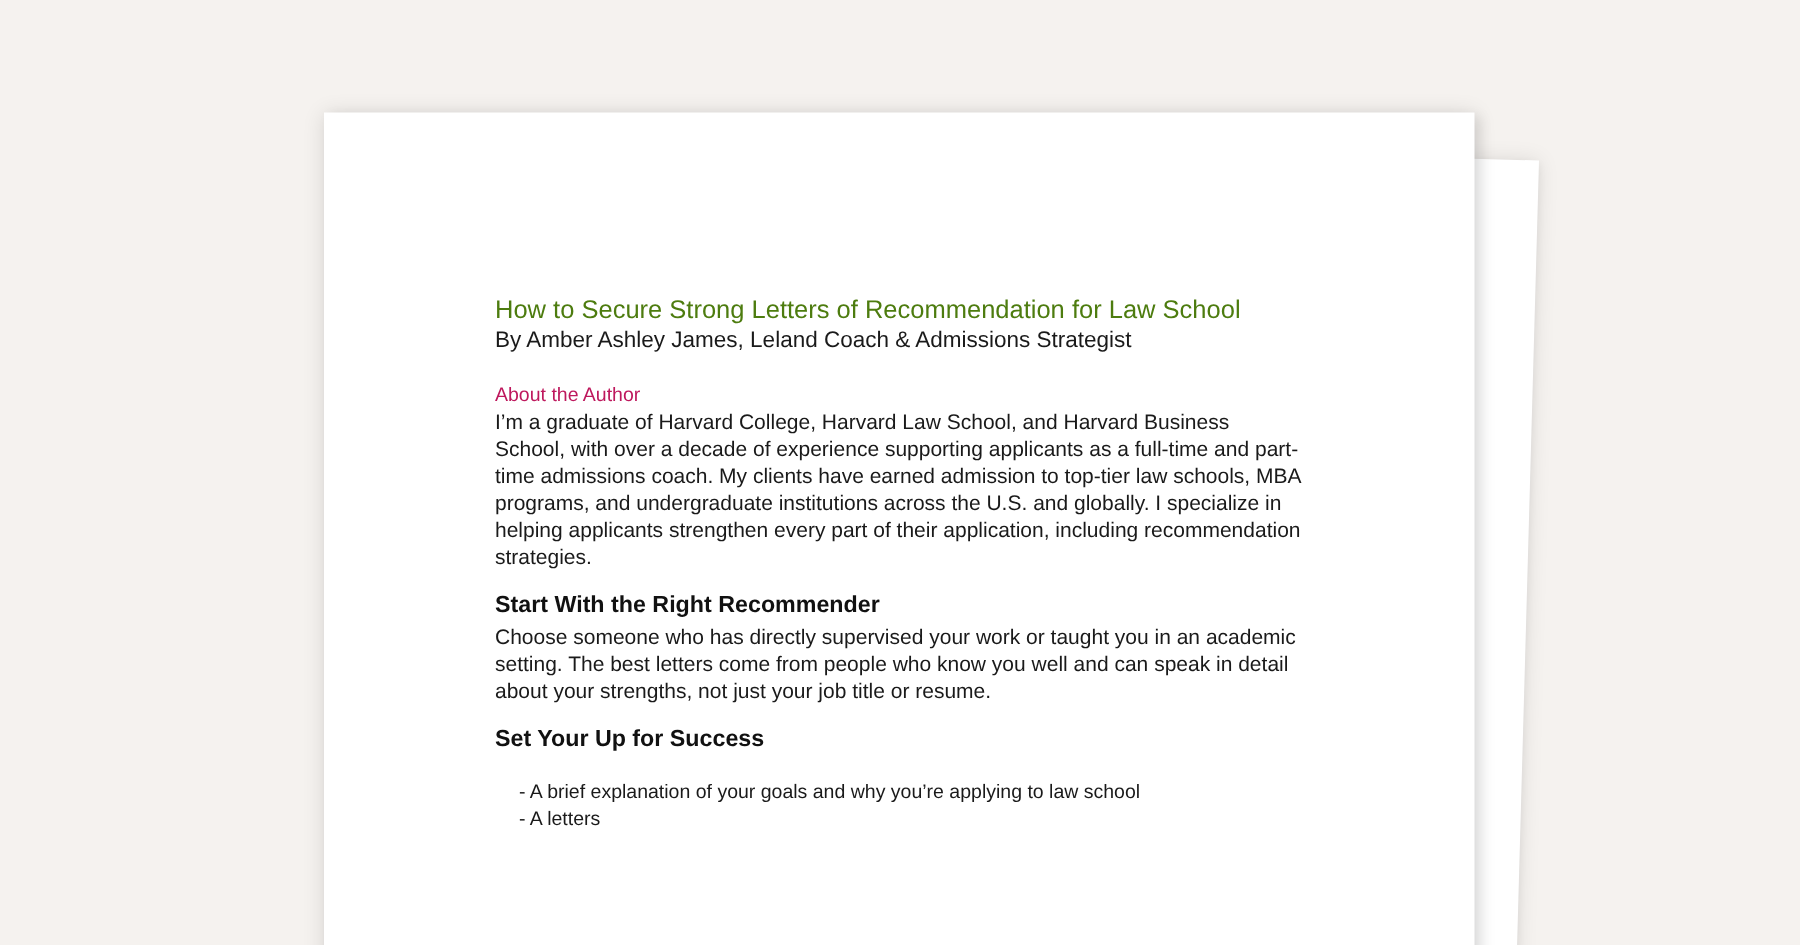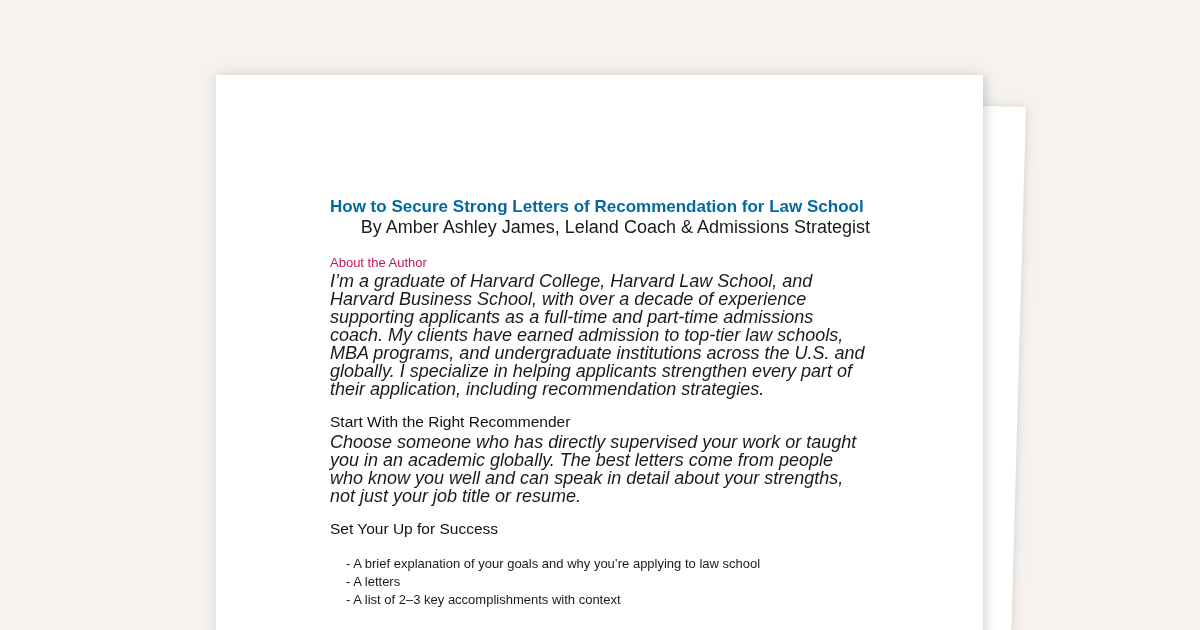--- a/index.html
+++ b/index.html
@@ -36,48 +36,46 @@
     }
     .content {
       position: absolute;
       left: 114px;
       top: 120px;
       width: 540px;
       color: #111111;
     }
     .doc-title {
       font-size: 17px;
-      font-weight: bold;
+      font-weight: normal;
       line-height: 23px;
       margin: 0;
-      color: #0369a1;
+      color: #4d7c0f;
     }
     .byline {
-      font-size: 18px;
+      font-size: 15px;
       line-height: 18px;
       margin: 0 0 18px 0;
       color: #1a1a1a;
-      text-align: right;
     }
     .para-label {
       font-size: 13px;
       line-height: 18px;
       margin: 0;
       color: #be185d;
     }
     .para {
-      font-size: 18px;
+      font-size: 14px;
       line-height: 18px;
       margin: 0;
       color: #1a1a1a;
-      font-style: italic;
     }
     .section-heading {
       font-size: 15.5px;
-      font-weight: normal;
+      font-weight: bold;
       line-height: 20px;
       margin: 14px 0 1px 0;
       color: #111;
     }
     .list {
       list-style: none;
       padding: 0;
       margin: 16px;
     }
     .list li {
@@ -93,22 +91,21 @@
 
 <div class="front-page">
   <div class="content">
     <h1 class="doc-title">How to Secure Strong Letters of Recommendation for Law School</h1>
     <p class="byline">By Amber Ashley James, Leland Coach &amp; Admissions Strategist</p>
 
     <p class="para-label">About the Author</p>
     <p class="para">I’m a graduate of Harvard College, Harvard Law School, and Harvard Business School, with over a decade of experience supporting applicants as a full-time and part-time admissions coach. My clients have earned admission to top-tier law schools, MBA programs, and undergraduate institutions across the U.S. and globally. I specialize in helping applicants strengthen every part of their application, including recommendation strategies.</p>
 
     <h2 class="section-heading">Start With the Right Recommender</h2>
-    <p class="para">Choose someone who has directly supervised your work or taught you in an academic globally. The best letters come from people who know you well and can speak in detail about your strengths, not just your job title or resume.</p>
+    <p class="para">Choose someone who has directly supervised your work or taught you in an academic setting. The best letters come from people who know you well and can speak in detail about your strengths, not just your job title or resume.</p>
 
     <h2 class="section-heading">Set Your Up for Success</h2>
     <ul class="list">
       <li>- A brief explanation of your goals and why you’re applying to law school</li>
       <li>- A letters</li>
-      <li>- A list of 2–3 key accomplishments with context</li>
     </ul>
   </div>
 </div>
 
 </body></html>

